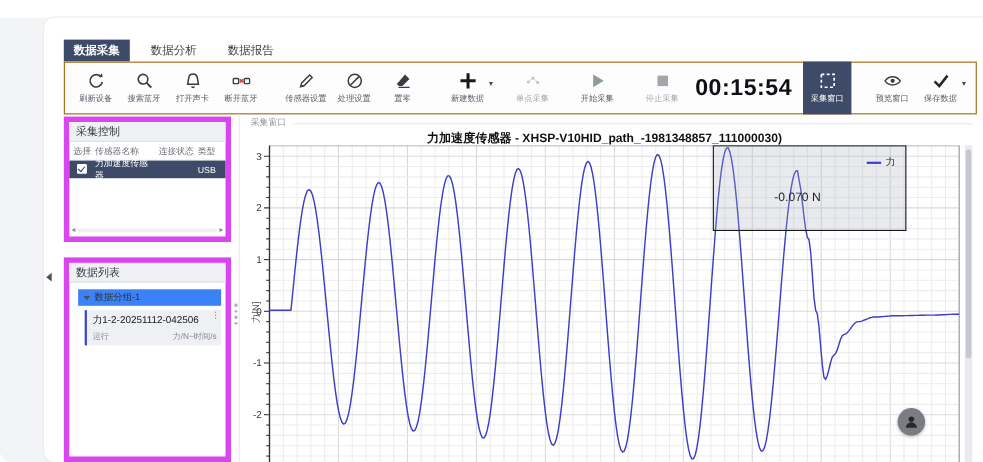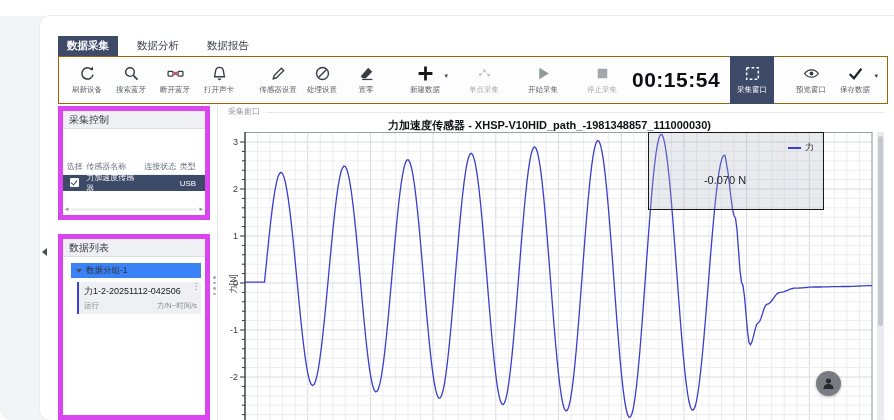--- a/index.html
+++ b/index.html
@@ -22,21 +22,21 @@
   .tbtn.dark{background:#3e4b68;}
   .tbtn.dark .lbl{color:#fff;}
   .tbtn.disabled{opacity:.55;}
   .tbtn .dd{position:absolute;right:-1px;top:16px;font-size:7px;color:#40454c;}
   .gap{margin-left:15px;}
   .timer{font-size:21px;font-weight:bold;color:#0d0f12;margin:0 10px 10px 8px;letter-spacing:.5px;align-self:center;margin-bottom:0;}
   
   .panel{position:absolute;left:58px;width:152px;background:#fff;border:5px solid #d946ef;box-sizing:border-box;}
   .panel-h{height:17px;background:#eef0f3;border-bottom:1px solid #dcdfe4;display:flex;align-items:center;
            padding-left:6px;font-size:10px;color:#363b42;}
-  .tblhead{display:flex;height:16px;align-items:center;font-size:8px;color:#6a7078;border-bottom:1px solid #eceef1;margin-top:29px;}
+  .tblhead{display:flex;height:16px;align-items:center;font-size:8px;color:#6a7078;border-bottom:1px solid #eceef1;}
   .tblhead span{overflow:hidden;white-space:nowrap;}
   .c0{width:24px;text-align:center;}.c1{width:56px;}.c2{width:40px;text-align:center;}.c3{width:26px;}
   .row-sel{display:flex;height:16px;align-items:center;background:#3e4b68;color:#fff;font-size:8px;cursor:pointer;}
   .chk{width:9px;height:9px;background:#fff;border-radius:1px;display:inline-block;position:relative;margin:0 auto;}
   .chk:after{content:"";position:absolute;left:2px;top:1px;width:3px;height:5px;border:solid #3e4b68;
              border-width:0 1.5px 1.5px 0;transform:rotate(40deg);}
   .dot{width:7px;height:7px;border-radius:50%;margin:0 auto;}
   .hscroll{position:absolute;bottom:2px;left:2px;right:2px;height:8px;display:flex;align-items:center;font-size:7px;color:#8a8f96;}
   .hscroll .track{flex:1;height:3px;background:#eef0f2;margin:0 2px;}
   .grp{display:flex;align-items:center;height:15px;background:#3b82f6;margin:6px 4px 0 8px;padding-left:5px;
@@ -96,35 +96,35 @@
           <svg viewBox="0 0 16 16">
             <circle cx="6.6" cy="6.6" r="4.1" fill="none" stroke="#383d44" stroke-width="1.4"></circle>
             <line x1="9.7" y1="9.7" x2="13.7" y2="13.7" stroke="#383d44" stroke-width="1.6"></line>
           </svg>
         </span>
     <span class="lbl">搜索蓝牙</span>
   </div>
       <div class="tbtn">
     <span class="ticon">
           <svg viewBox="0 0 16 16">
+            <path d="M8 2.2c-2.3 0-3.6 1.8-3.8 4L3.4 11h9.2l-.8-4.8c-.2-2.2-1.5-4-3.8-4z" fill="none" stroke="#383d44" stroke-width="1.3"></path>
+            <path d="M6.8 12.8a1.3 1.3 0 0 0 2.4 0" fill="none" stroke="#383d44" stroke-width="1.3"></path>
+          </svg>
+        </span>
+    <span class="lbl">打开声卡</span>
+  </div>
+      <div class="tbtn">
+    <span class="ticon">
+          <svg viewBox="0 0 16 16">
             <rect x="1" y="6" width="4.6" height="4.4" rx="0.8" fill="none" stroke="#383d44" stroke-width="1.2"></rect>
             <rect x="10.4" y="6" width="4.6" height="4.4" rx="0.8" fill="none" stroke="#383d44" stroke-width="1.2"></rect>
             <path d="M6.6 6.6l2.8 2.8M9.4 6.6l-2.8 2.8" stroke="#d43c3c" stroke-width="1.3"></path>
           </svg>
         </span>
     <span class="lbl">断开蓝牙</span>
-  </div>
-      <div class="tbtn">
-    <span class="ticon">
-          <svg viewBox="0 0 16 16">
-            <path d="M8 2.2c-2.3 0-3.6 1.8-3.8 4L3.4 11h9.2l-.8-4.8c-.2-2.2-1.5-4-3.8-4z" fill="none" stroke="#383d44" stroke-width="1.3"></path>
-            <path d="M6.8 12.8a1.3 1.3 0 0 0 2.4 0" fill="none" stroke="#383d44" stroke-width="1.3"></path>
-          </svg>
-        </span>
-    <span class="lbl">打开声卡</span>
   </div>
       <div class="tbtn gap">
     <span class="ticon">
           <svg viewBox="0 0 16 16">
             <path d="M3 13l1-3.2L10.8 3 13 5.2 6.2 12z" fill="none" stroke="#383d44" stroke-width="1.2"></path>
             <path d="M3 13l3.2-1" stroke="#383d44" stroke-width="1.2"></path>
           </svg>
         </span>
     <span class="lbl">传感器设置</span>
   </div>

